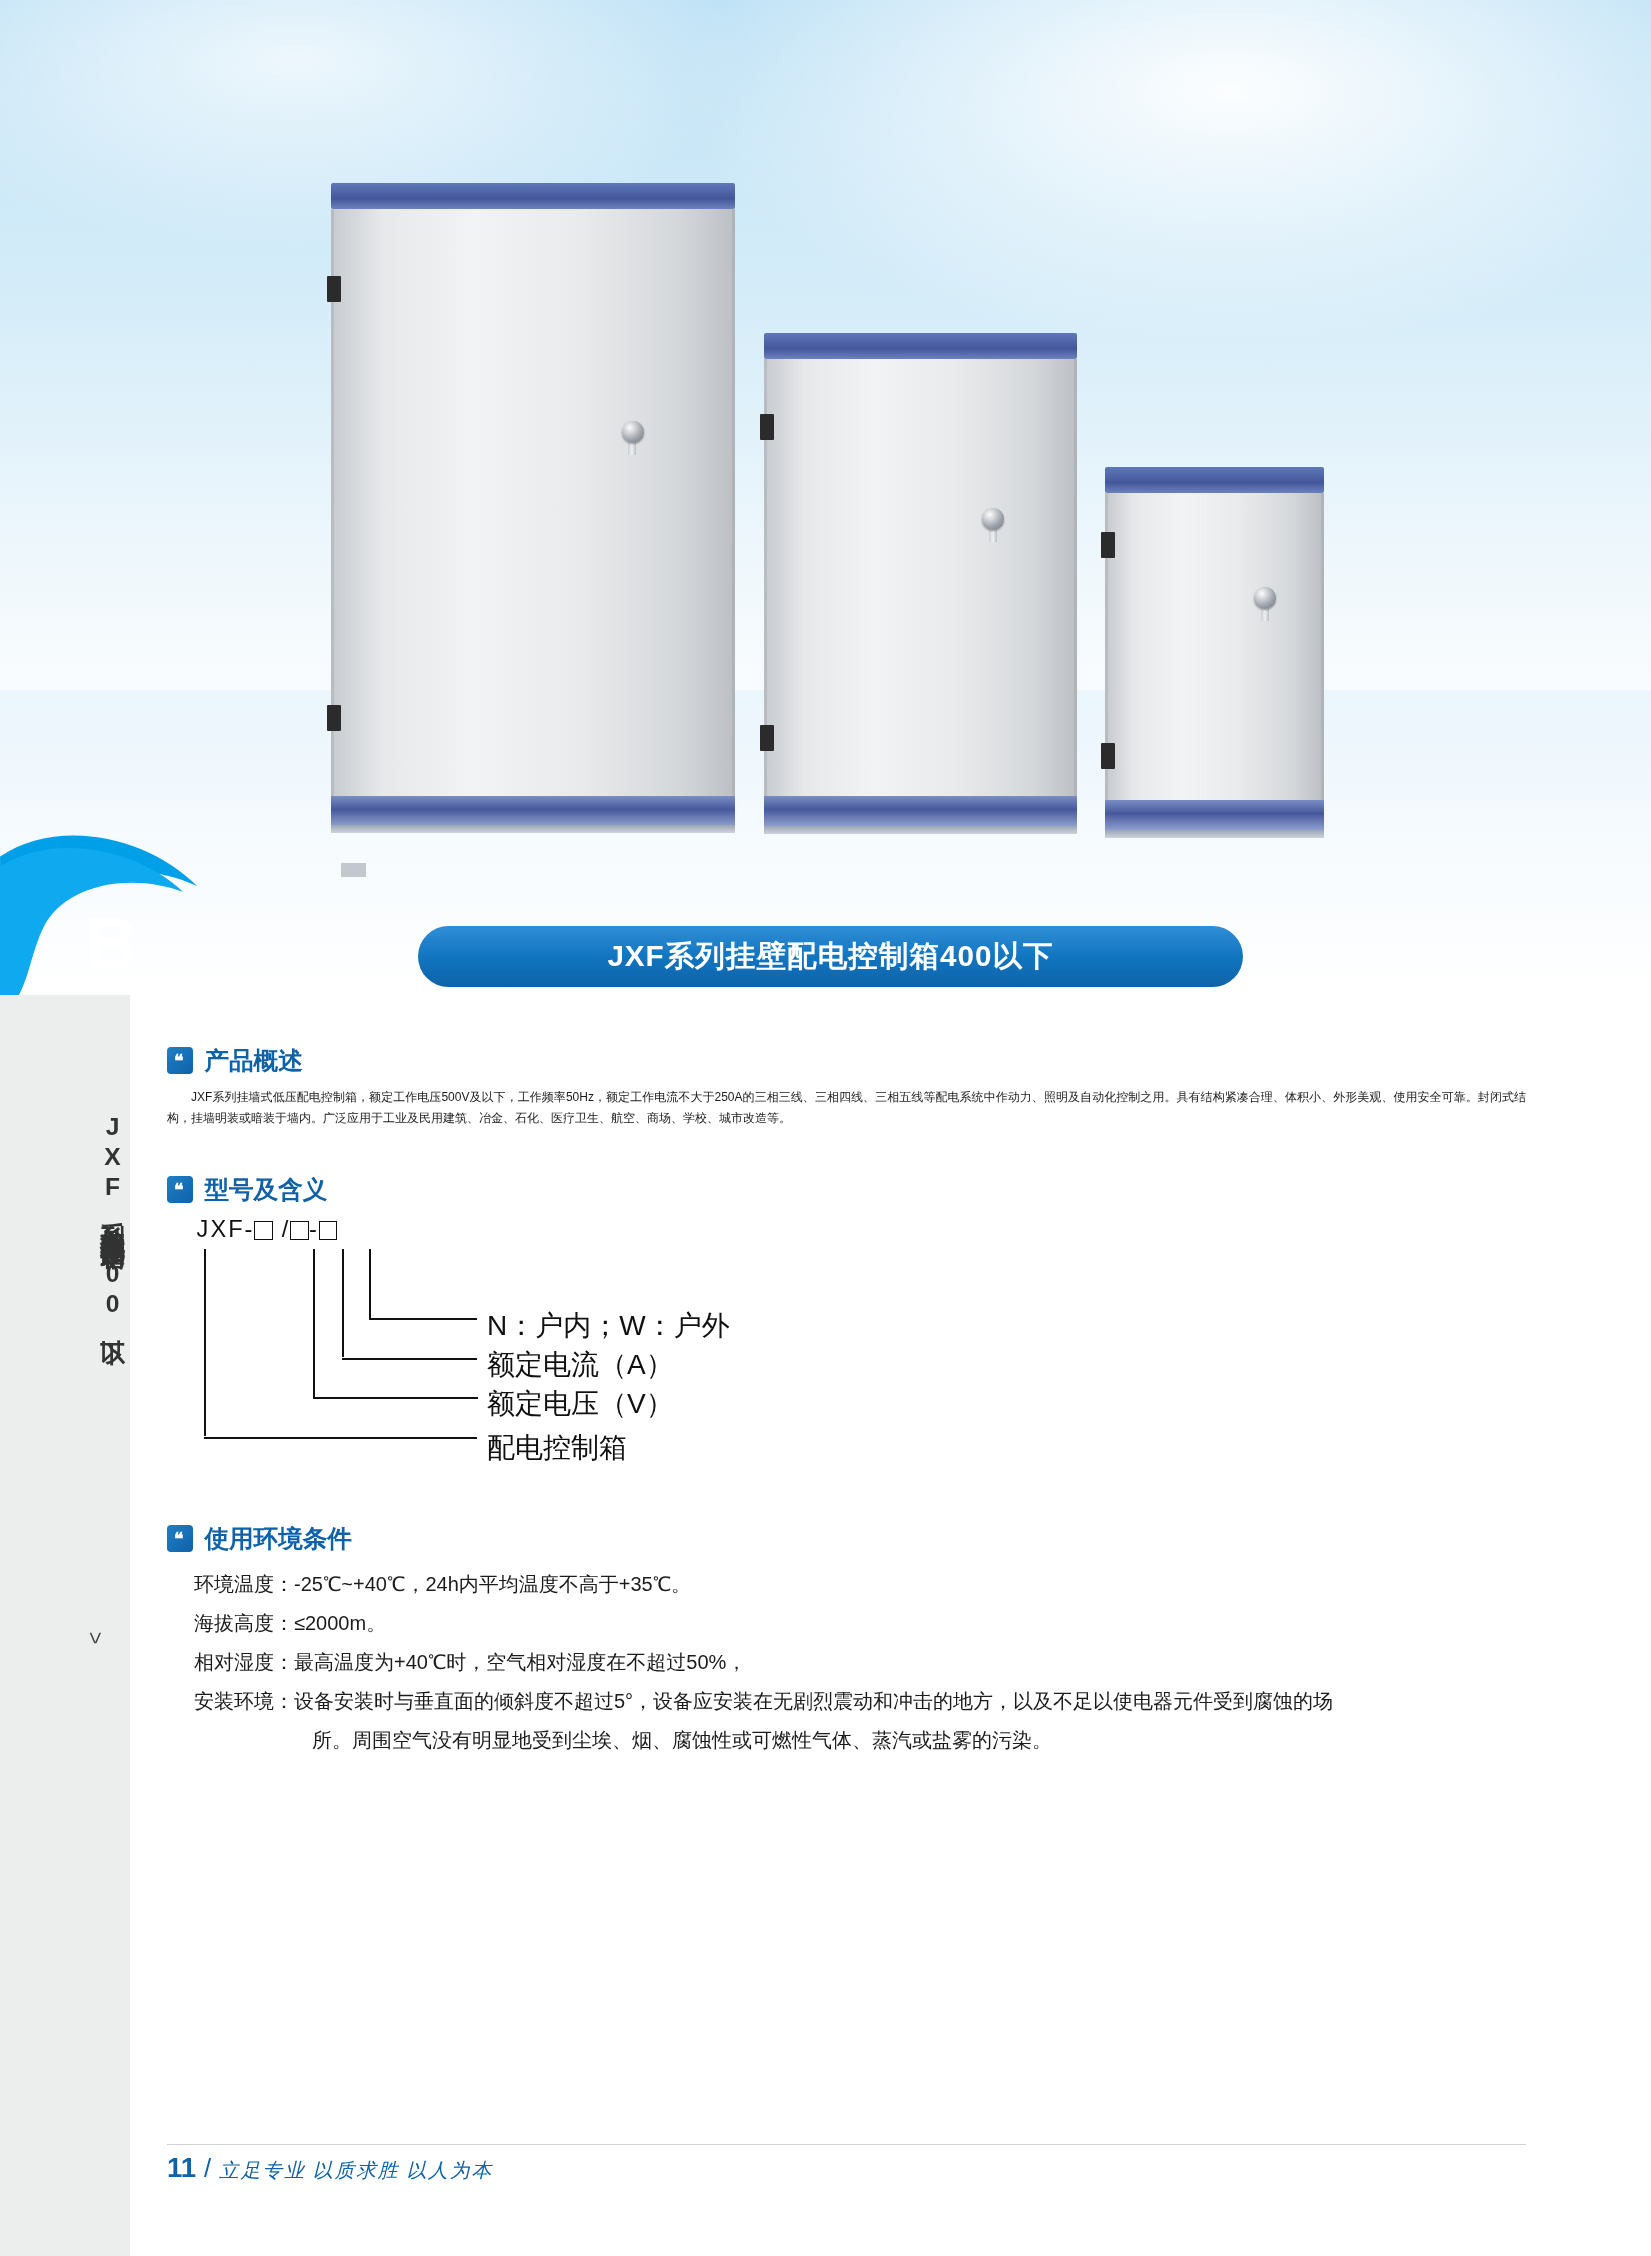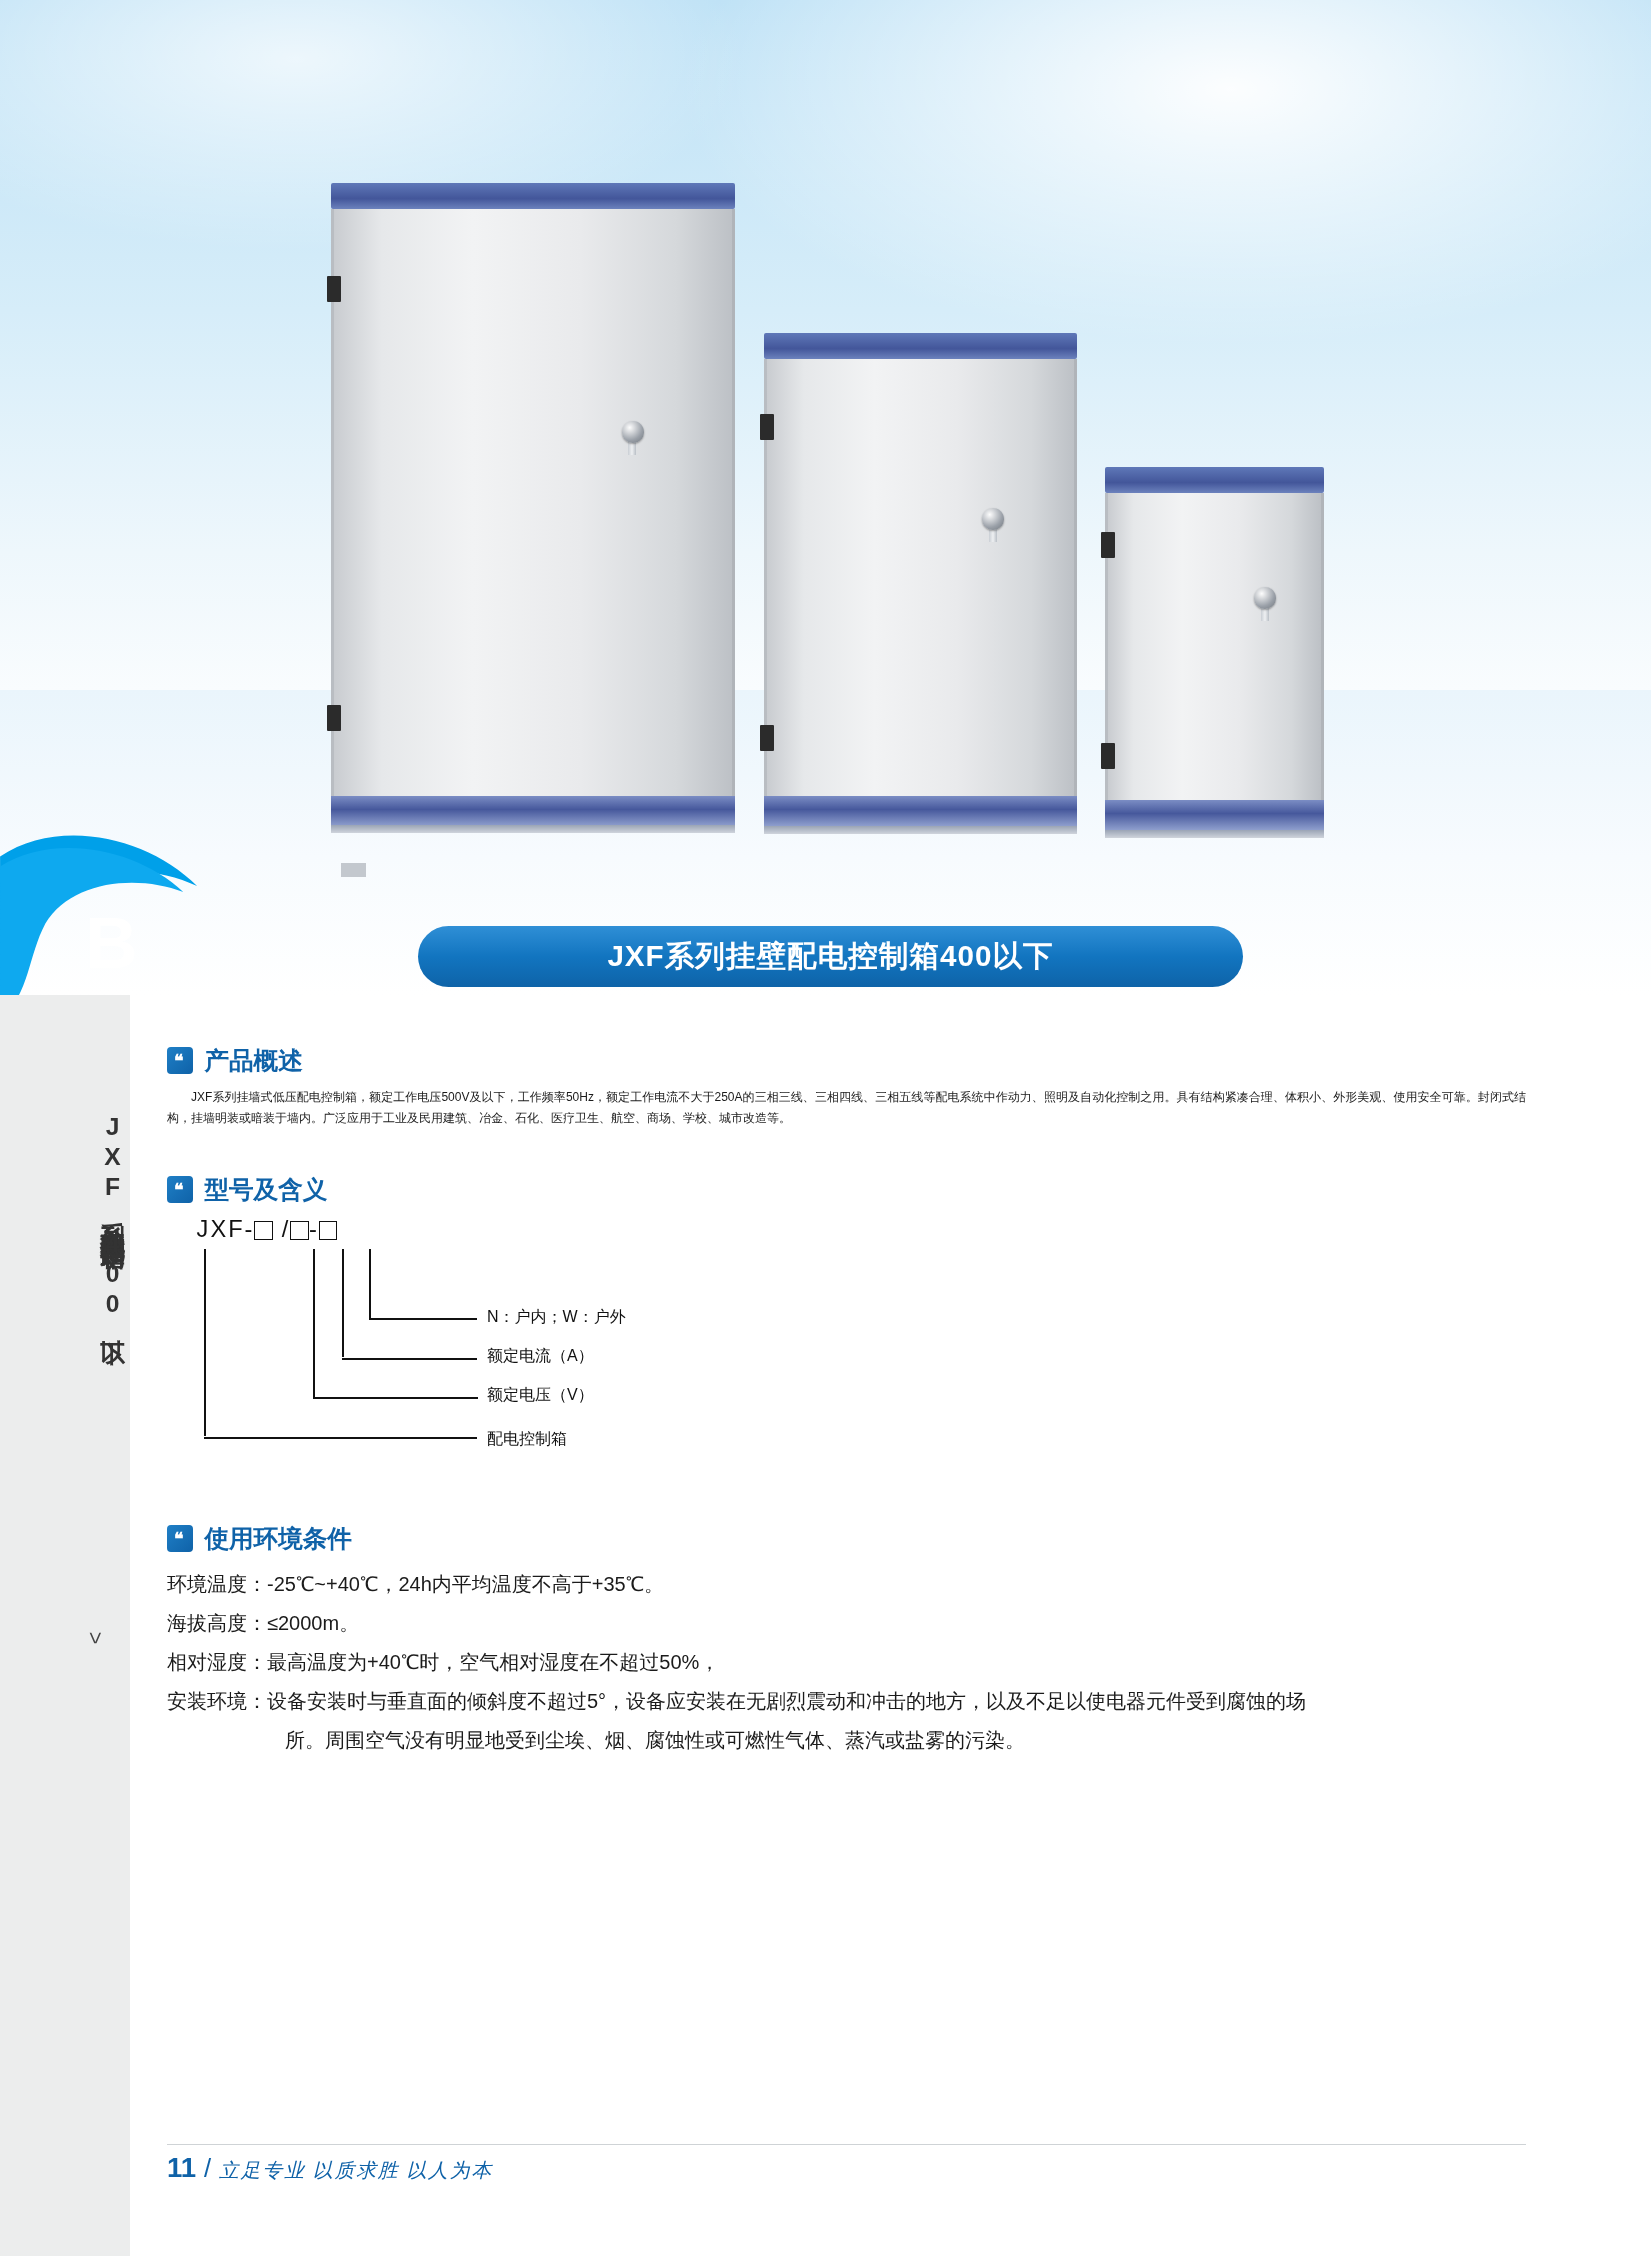--- a/index.html
+++ b/index.html
@@ -125,21 +125,21 @@
   .model-block { position:relative; height:296px; margin-top:9.9px; }
   .model-code {
     position:absolute; left:29.6px; top:0; font-size:23.6px; color:#111; letter-spacing:2px;
   }
   .model-code .bx {
     display:inline-block; width:18.7px; height:18.7px; border:1.6px solid #111; vertical-align:middle;
   }
   .leader { position:absolute; background:#111; }
   .leader.v { width:1.6px; }
   .leader.h { height:1.6px; }
-  .lbl { position:absolute; font-size:16px; color:#111; }
+  .lbl { position:absolute; font-size:28px; color:#111; }
 
   
   .env-line { font-size:20px; color:#1b1b1b; line-height:1.95; }
   .env-sub { padding-left:118px; }
 
   
   .footer { position:absolute; left:167px; top:2152px; display:flex; align-items:baseline; gap:7.9px; }
   .pg-num { font-size:27.6px; font-weight:bold; color:#0f62a8; }
   .pg-slash { font-size:25.6px; color:#0f62a8; }
   .pg-slogan { font-size:19.7px; color:#0f62a8; font-family:"Liberation Serif", serif; font-style:italic; letter-spacing:2px; }
@@ -247,21 +247,21 @@
   </div>
 
   <div class="sec-head" style="margin-top:9.9px;">
     <span class="sec-icon">
       <span class="sq"></span>
         <span class="mark">❝</span>
     </span>
     <span class="sec-title">使用环境条件</span>
   </div>
 
-  <div style="margin-top:7.9px;">
+  <div style="margin-top:7.9px;margin-left:27px;">
     <div class="env-line">环境温度：-25℃~+40℃，24h内平均温度不高于+35℃。</div>
     <div class="env-line">海拔高度：≤2000m。</div>
     <div class="env-line">相对湿度：最高温度为+40℃时，空气相对湿度在不超过50%，</div>
     <div class="env-line">安装环境：设备安装时与垂直面的倾斜度不超过5°，设备应安装在无剧烈震动和冲击的地方，以及不足以使电器元件受到腐蚀的场</div>
     <div class="env-line env-sub">所。周围空气没有明显地受到尘埃、烟、腐蚀性或可燃性气体、蒸汽或盐雾的污染。</div>
   </div>
 </div>
 
 <div class="footer-rule"></div>
 <div class="footer">

